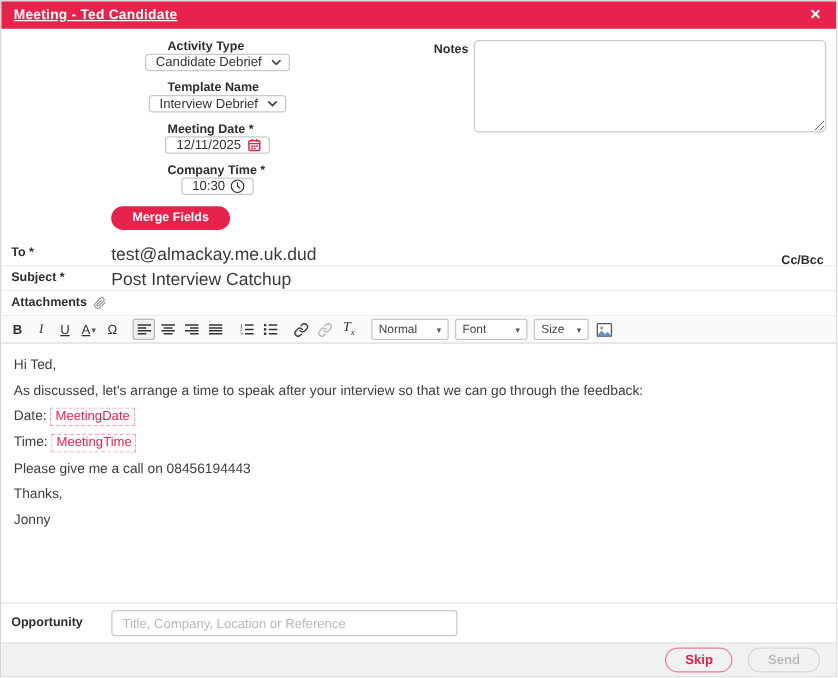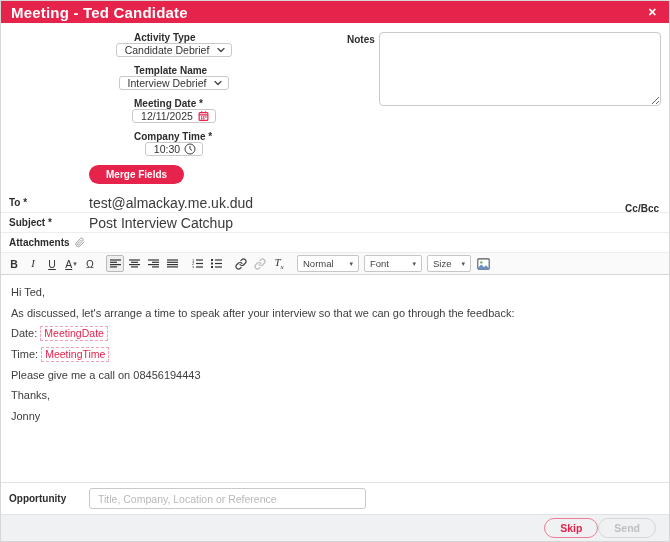--- a/index.html
+++ b/index.html
@@ -2,21 +2,21 @@
 <html><head>
 <meta charset="utf-8">
 <style>
   * { margin:0; padding:0; box-sizing:border-box; }
   html,body { background:#fff; }
   body { font-family:"Liberation Sans", sans-serif; width:670px; height:542px; }
   .modal { width:670px; height:542px; display:flex; flex-direction:column; background:#fff; border:1px solid #d6d6d6; overflow:hidden; }
 
   
   .modal-header { flex:none; height:22px; background:#e5234b; color:#fff; display:flex; align-items:center; padding:0 12px 0 10px; }
-  .modal-title { font-size:15px; font-weight:bold; letter-spacing:.2px; }
+  .modal-title { font-size:11px; font-weight:bold; letter-spacing:.2px;text-decoration:underline; }
   .close-x { margin-left:auto; font-size:11px; font-weight:bold; cursor:pointer; line-height:1; }
 
   
   .form-section { flex:none; display:flex; padding:9px 8px 0 8px; }
   .left-col { width:330px; flex:none; }
   .field-row { display:flex; align-items:center; margin-bottom:8px;flex-direction:column; }
   .field-label { width:80px; flex:none; font-size:10px; font-weight:bold; color:#2d2d2d; }
   .control { position:relative; flex:1; height:20px; border:1px solid #c9c9c9; border-radius:3px; background:#fff; display:flex; align-items:flex-start; padding:0 22px 0 8px; font-size:10.5px; color:#333; cursor:pointer; }
   .control .right-icon { position:absolute; right:6px; top:50%; transform:translateY(-50%); display:flex; align-items:center; }
   .merge-row { margin-left:80px; margin-top:3px; padding-bottom:9px; }
@@ -53,21 +53,21 @@
   .editor-body p { margin:0 0 8px 0; line-height:1.15; }
   .merge-token { color:#e5234b; border:1px dashed #f2a3b6; border-radius:1px; padding:0px 3px 1px 3px; font-size:10.5px; cursor:pointer; }
 
   
   .opportunity-row { flex:none; height:32px; border-top:1px solid #e3e3e3; display:flex; align-items:center; padding:0 8px; background:#fff; }
   .opportunity-label { width:80px; flex:none; font-size:10px; font-weight:bold; color:#2d2d2d; }
   .opportunity-input { width:277px; height:21px; border:1px solid #c9c9c9; border-radius:3px; font-family:inherit; font-size:10.5px; padding:0 8px; color:#333; outline:none; }
   .opportunity-input::placeholder { color:#b9b9b9; }
 
   
-  .modal-footer { flex:none; height:27px; background:#f0f1f2; border-top:1px solid #e2e2e2; display:flex; align-items:center; justify-content:flex-end; gap:0; padding:0 13px; }
+  .modal-footer { flex:none; height:27px; background:#f0f1f2; border-top:1px solid #e2e2e2; display:flex; align-items:center; justify-content:flex-end; gap:12px; padding:0 13px; }
   .btn-pill { border-radius:11px; padding:3px 15px; font-size:10.5px; font-weight:600; background:transparent; cursor:pointer; font-family:inherit; }
   .btn-skip { border:1px solid #ed7e97; color:#e5234b; }
   .btn-send { border:1px solid #d7d7d7; color:#bfbfbf; cursor:default; }
 
   svg { display:block; }
 </style>
 </head>
 <body>
 
 <div class="modal">

